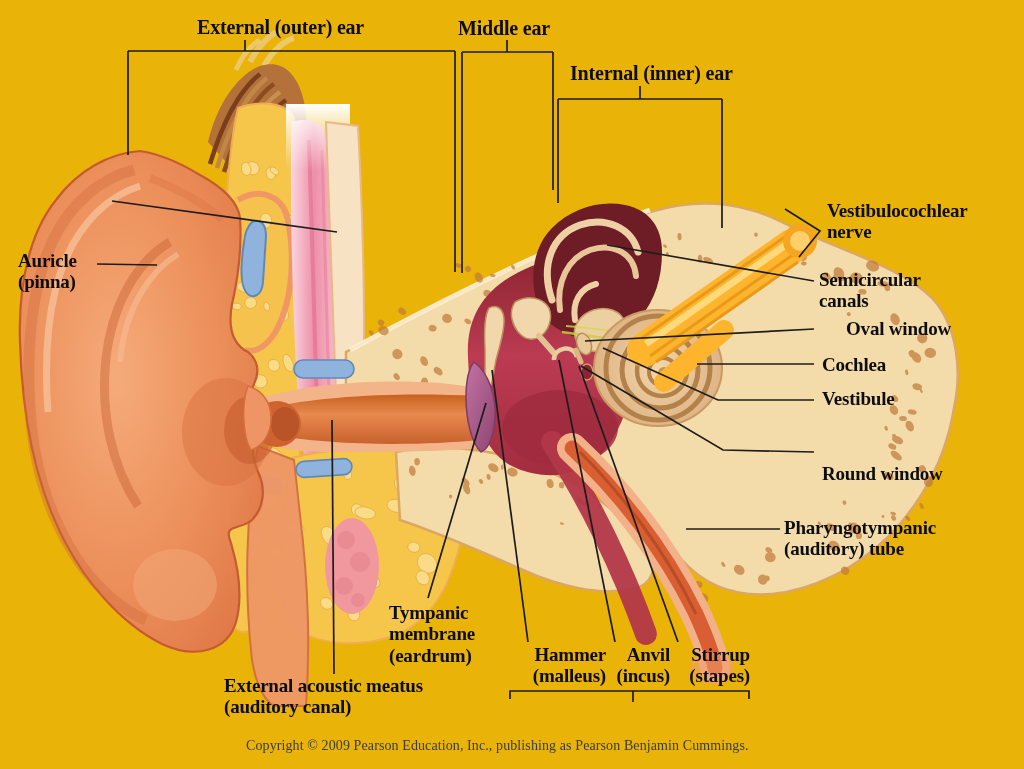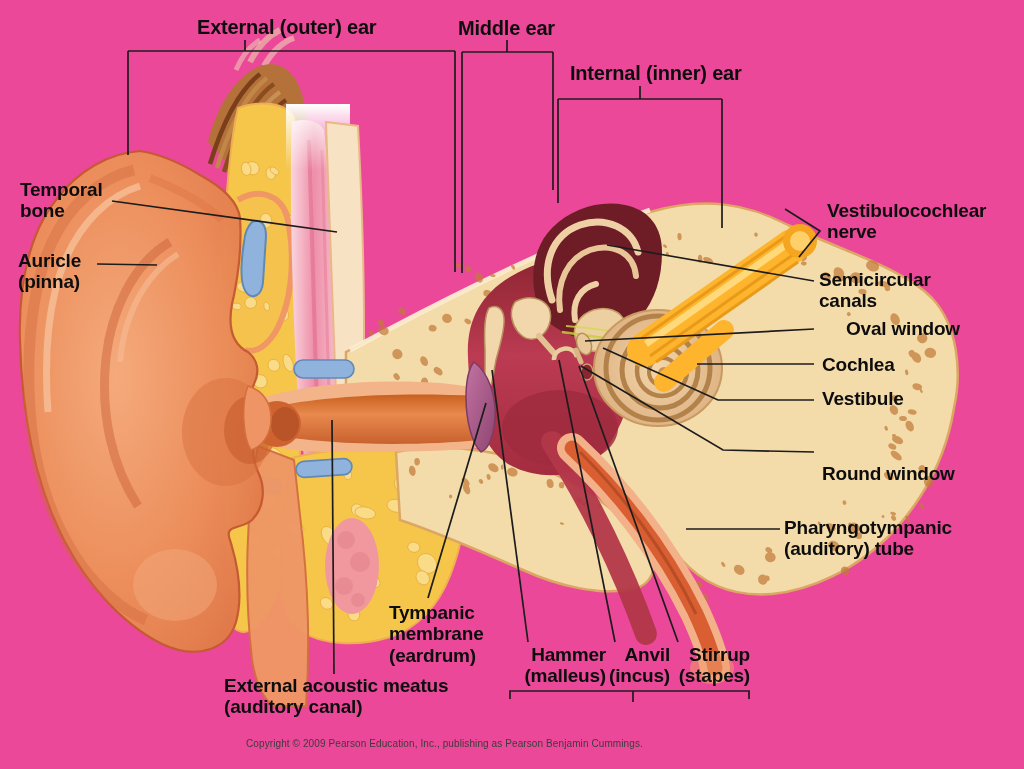--- a/index.html
+++ b/index.html
@@ -1,23 +1,23 @@
 <!DOCTYPE html>
 <html><head>
 <meta charset="utf-8">
 <style>
   html,body{margin:0;padding:0;background:#fff;}
-  #stage{position:relative;width:1024px;height:769px;background:#ec4899;overflow:hidden;
-         font-family:Liberation Sans, sans-serif;}
+  #stage{position:relative;width:1024px;height:769px;background:#eab308;overflow:hidden;
+         font-family:Liberation Serif, serif;}
   #art{position:absolute;left:0;top:0;}
   .lbl{position:absolute;font-weight:700;font-size:19px;line-height:1.12;color:#0d0d0d;
        white-space:pre-line;letter-spacing:-0.2px;}
   .lbl.big{font-size:20px;}
   .lbl.center{text-align:right;}
-  .copyright{position:absolute;font-weight:400;font-size:10px;color:#3c3c3c;
+  .copyright{position:absolute;font-weight:400;font-size:14px;color:#3c3c3c;
              letter-spacing:0.1px;white-space:nowrap;}
 </style>
 </head>
 <body>
 
 <div id="stage">
 
 <svg id="art" width="1024" height="769" viewBox="0 0 1024 769">
   <defs>
     <radialGradient id="gEar" cx="40%" cy="45%" r="75%">
@@ -406,22 +406,20 @@
     <path d="M615,642 L559,360"></path>
     <path d="M678,642 L579,366"></path>
     <path d="M510,699 L510,691 L749,691 L749,699 M633,691 L633,702"></path>
   </g>
 </svg>
 
 <div class="lbl big" style="left:197px;top:16px;">External (outer) ear</div>
 <div class="lbl big" style="left:458px;top:17px;">Middle ear</div>
 <div class="lbl big" style="left:570px;top:62px;">Internal (inner) ear</div>
 
-<div class="lbl" style="left:20px;top:179px;">Temporal
-bone</div>
 <div class="lbl" style="left:18px;top:250px;">Auricle
 (pinna)</div>
 
 <div class="lbl" style="left:819px;top:269px;">Semicircular
 canals</div>
 <div class="lbl" style="left:827px;top:200px;">Vestibulocochlear
 nerve</div>
 <div class="lbl" style="left:846px;top:318px;">Oval window</div>
 <div class="lbl" style="left:822px;top:354px;">Cochlea</div>
 <div class="lbl" style="left:822px;top:388px;">Vestibule</div>

